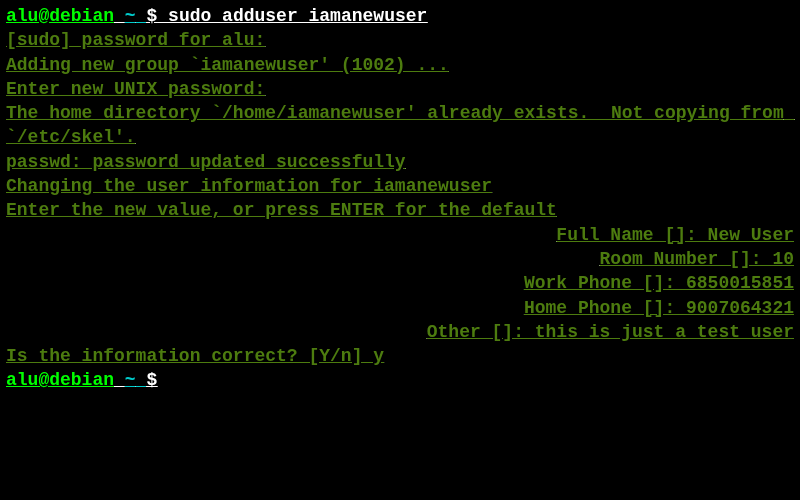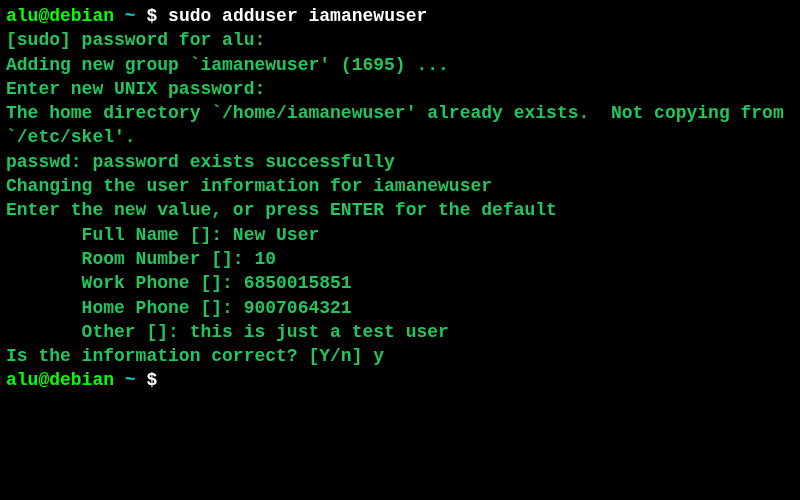--- a/index.html
+++ b/index.html
@@ -1,18 +1,19 @@
 <!DOCTYPE html>
 <html><head>
   <meta charset="utf-8">
   <style>
     * {
       margin: 0;
       padding: 0;
       box-sizing: border-box;
+      text-decoration: underline;
     }
     body {
       background: #000000;
       font-family: "Courier New", Courier, monospace;
       font-size: 18px;
       line-height: 1.35;
       padding: 4px 6px;
       width: 800px;
       height: 500px;
       overflow: hidden;
@@ -25,43 +26,44 @@
     .prompt-tilde {
       color: #00cccc;
     }
     .prompt-dollar {
       color: #ffffff;
     }
     .command {
       color: #ffffff;
     }
     .output {
-      color: #22c55e;
+      color: #4d7c0f;
       white-space: pre-wrap;
       word-break: break-all;
     }
     .indent {
       padding-left: 7ch;
+      text-align: right;
     }
   </style>
 </head>
 <body>
 
 <div>
   <div>
     <span class="prompt-user">alu@debian</span>
     <span class="prompt-tilde"> <span>~</span> </span><span class="prompt-dollar">$</span>
     <span class="command">sudo adduser iamanewuser</span>
   </div>
 
   <div class="output">[sudo] password for alu:</div>
-  <div class="output">Adding new group `iamanewuser' (1695) ...</div>
+  <div class="output">Adding new group `iamanewuser' (1002) ...</div>
   <div class="output">Enter new UNIX password:</div>
   <div class="output">The home directory `/home/iamanewuser' already exists.  Not copying from `/etc/skel'.</div>
-  <div class="output">passwd: password exists successfully</div>
+  <div class="output">passwd: password updated successfully</div>
   <div class="output">Changing the user information for iamanewuser</div>
   <div class="output">Enter the new value, or press ENTER for the default</div>
   <div class="output indent">Full Name []: New User</div>
   <div class="output indent">Room Number []: 10</div>
   <div class="output indent">Work Phone []: 6850015851</div>
   <div class="output indent">Home Phone []: 9007064321</div>
   <div class="output indent">Other []: this is just a test user</div>
   <div class="output">Is the information correct? [Y/n] y</div>
 
   <div>

